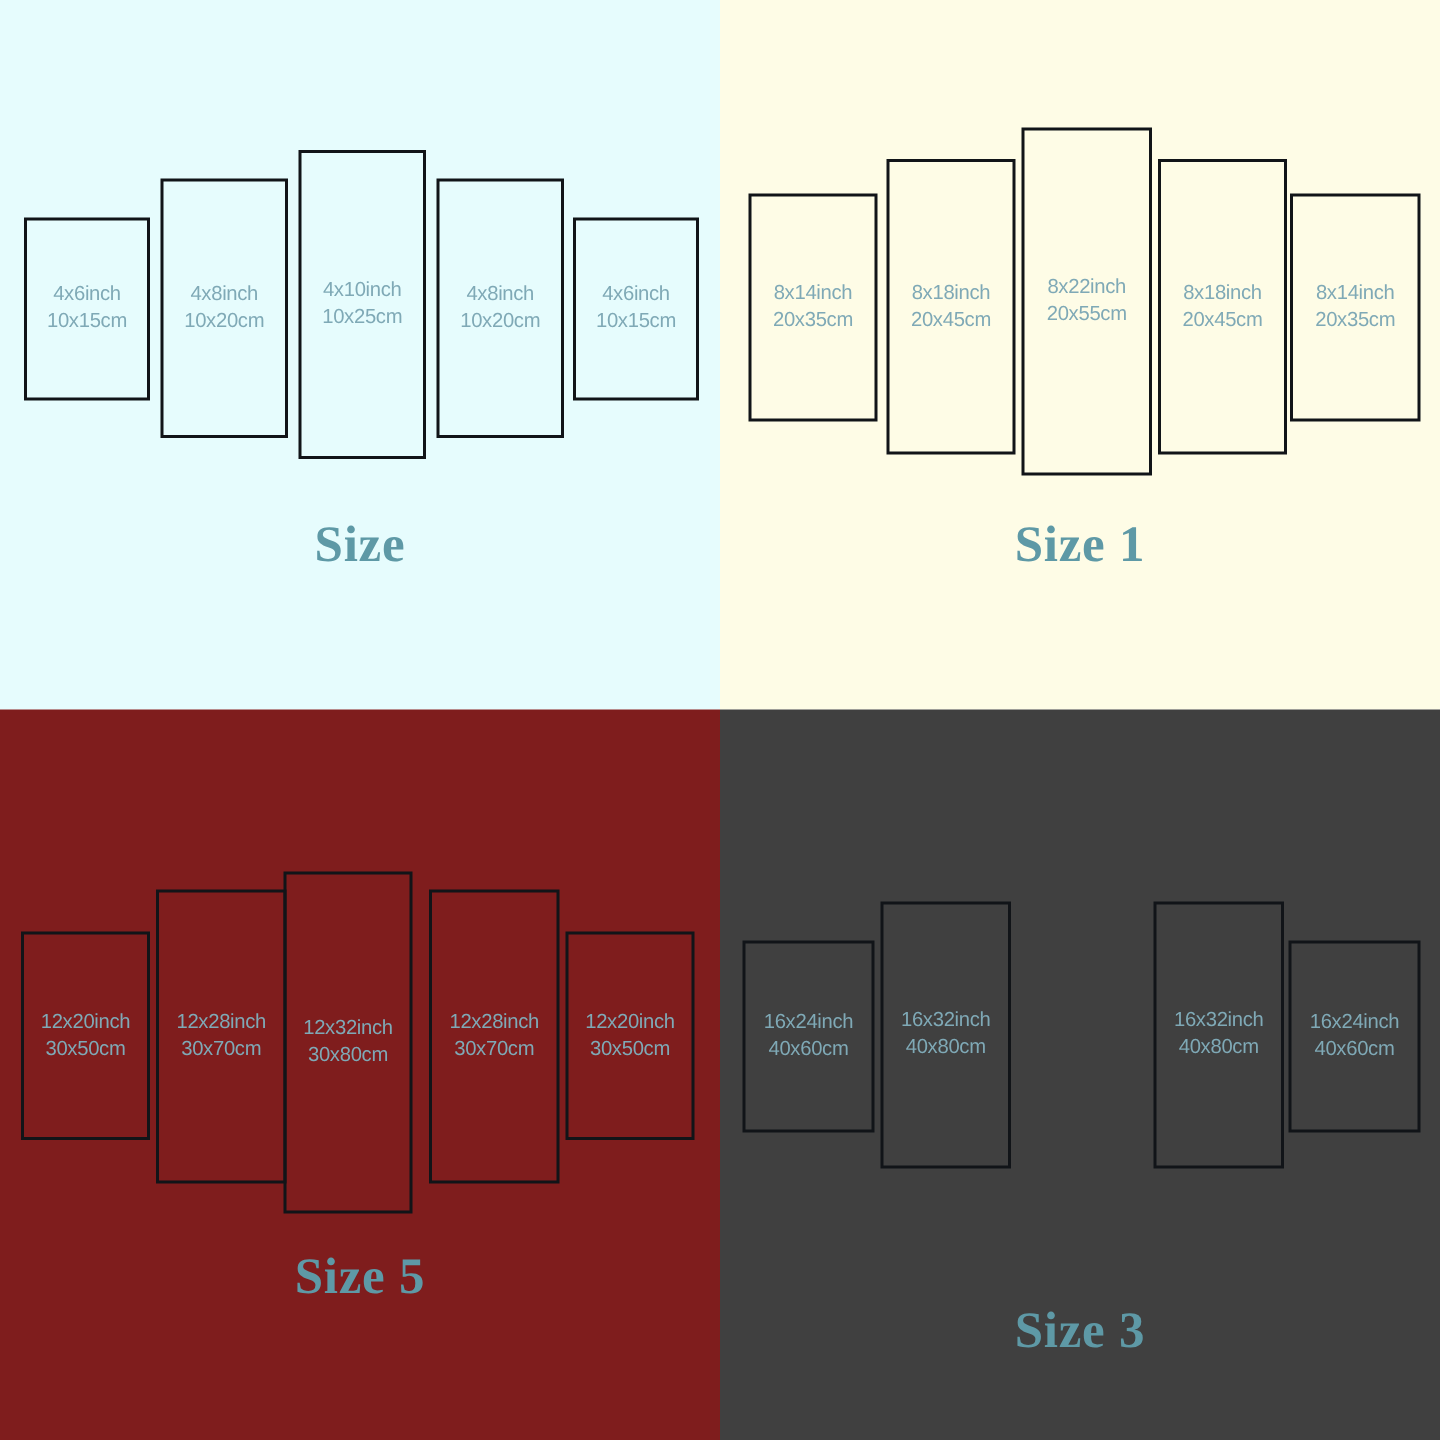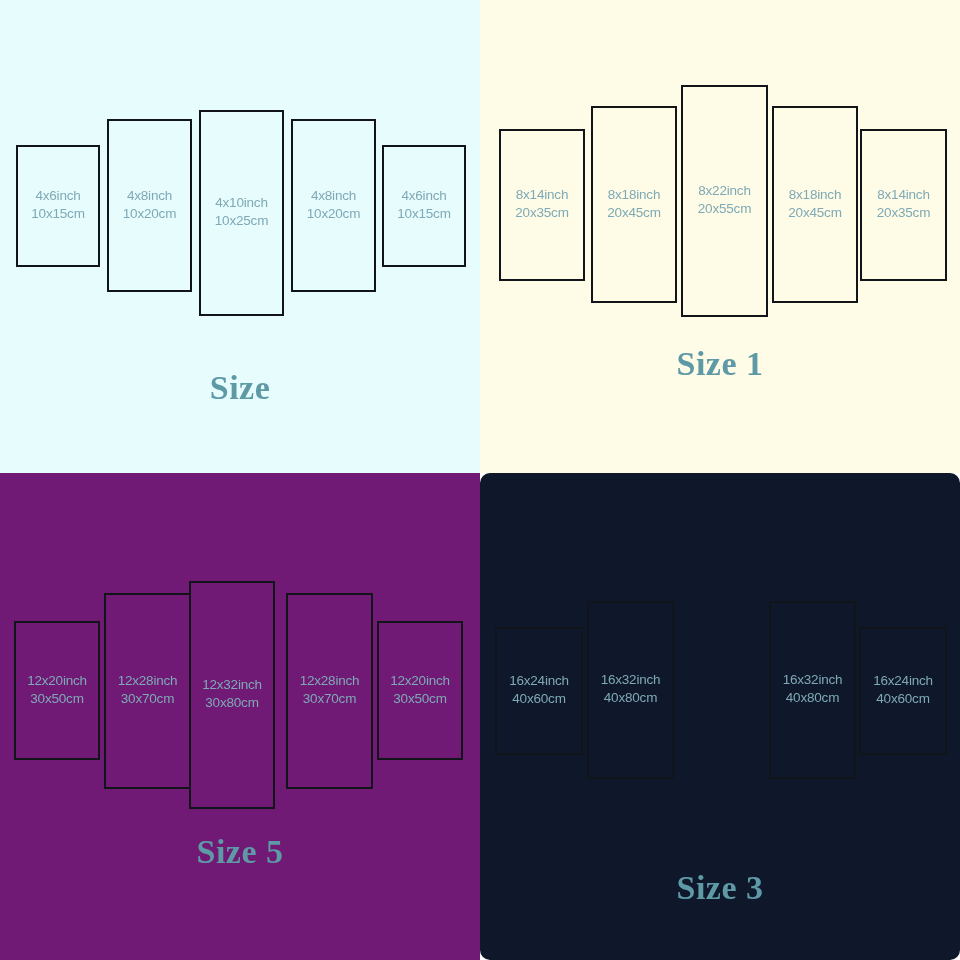--- a/index.html
+++ b/index.html
@@ -81,31 +81,31 @@
 
 <div id="chart-grid">
     <div class="quadrant q1" style="background: rgb(230, 252, 253);">
       <div class="panel-stage">
         <div class="panel" style="left: 16px; top: 145px; width: 84px; height: 122px; border-color: rgb(17, 20, 24);">
           <div class="panel-label" style="color: rgb(127, 169, 182);"><span>4x6inch</span><span class="cm-line">10x15cm</span></div>
         </div>
         <div class="panel" style="left: 107px; top: 119px; width: 85px; height: 173px; border-color: rgb(17, 20, 24);">
           <div class="panel-label" style="color: rgb(127, 169, 182);"><span>4x8inch</span><span class="cm-line">10x20cm</span></div>
         </div>
-        <div class="panel" style="left: 199px; top: 100px; width: 85px; height: 206px; border-color: rgb(17, 20, 24); margin-top: 10px;">
+        <div class="panel" style="left: 199px; top: 100px; width: 85px; height: 206px; border-color: rgb(17, 20, 24);">
           <div class="panel-label" style="color: rgb(127, 169, 182);"><span>4x10inch</span><span class="cm-line">10x25cm</span></div>
         </div>
         <div class="panel" style="left: 291px; top: 119px; width: 85px; height: 173px; border-color: rgb(17, 20, 24);">
           <div class="panel-label" style="color: rgb(127, 169, 182);"><span>4x8inch</span><span class="cm-line">10x20cm</span></div>
         </div>
         <div class="panel" style="left: 382px; top: 145px; width: 84px; height: 122px; border-color: rgb(17, 20, 24);">
           <div class="panel-label" style="color: rgb(127, 169, 182);"><span>4x6inch</span><span class="cm-line">10x15cm</span></div>
         </div>
       </div>
-      <div class="quad-title" style="color: rgb(94, 153, 166); margin-top: 24px;">Size</div>
+      <div class="quad-title" style="color: rgb(94, 153, 166);">Size</div>
     </div>
     <div class="quadrant q2" style="background: rgb(254, 252, 230);">
       <div class="panel-stage">
         <div class="panel" style="left: 19px; top: 129px; width: 86px; height: 152px; border-color: rgb(17, 20, 24);">
           <div class="panel-label" style="color: rgb(127, 169, 182);"><span>8x14inch</span><span class="cm-line">20x35cm</span></div>
         </div>
         <div class="panel" style="left: 111px; top: 106px; width: 86px; height: 197px; border-color: rgb(17, 20, 24);">
           <div class="panel-label" style="color: rgb(127, 169, 182);"><span>8x18inch</span><span class="cm-line">20x45cm</span></div>
         </div>
         <div class="panel" style="left: 201px; top: 85px; width: 87px; height: 232px; border-color: rgb(17, 20, 24);">
@@ -113,41 +113,41 @@
         </div>
         <div class="panel" style="left: 292px; top: 106px; width: 86px; height: 197px; border-color: rgb(17, 20, 24);">
           <div class="panel-label" style="color: rgb(127, 169, 182);"><span>8x18inch</span><span class="cm-line">20x45cm</span></div>
         </div>
         <div class="panel" style="left: 380px; top: 129px; width: 87px; height: 152px; border-color: rgb(17, 20, 24);">
           <div class="panel-label" style="color: rgb(127, 169, 182);"><span>8x14inch</span><span class="cm-line">20x35cm</span></div>
         </div>
       </div>
       <div class="quad-title" style="color: rgb(94, 153, 166);">Size 1</div>
     </div>
-    <div class="quadrant q3" style="background: #701a75;">
+    <div class="quadrant q3" style="background: #7f1d1d;">
       <div class="panel-stage">
         <div class="panel" style="left: 14px; top: 148px; width: 86px; height: 139px; border-color: rgb(17, 20, 24);">
           <div class="panel-label" style="color: rgb(127, 169, 182);"><span>12x20inch</span><span class="cm-line">30x50cm</span></div>
         </div>
         <div class="panel" style="left: 104px; top: 120px; width: 87px; height: 196px; border-color: rgb(17, 20, 24);">
           <div class="panel-label" style="color: rgb(127, 169, 182);"><span>12x28inch</span><span class="cm-line">30x70cm</span></div>
         </div>
         <div class="panel" style="left: 189px; top: 108px; width: 86px; height: 228px; border-color: rgb(17, 20, 24);">
           <div class="panel-label" style="color: rgb(127, 169, 182);"><span>12x32inch</span><span class="cm-line">30x80cm</span></div>
         </div>
         <div class="panel" style="left: 286px; top: 120px; width: 87px; height: 196px; border-color: rgb(17, 20, 24);">
           <div class="panel-label" style="color: rgb(127, 169, 182);"><span>12x28inch</span><span class="cm-line">30x70cm</span></div>
         </div>
         <div class="panel" style="left: 377px; top: 148px; width: 86px; height: 139px; border-color: rgb(17, 20, 24);">
           <div class="panel-label" style="color: rgb(127, 169, 182);"><span>12x20inch</span><span class="cm-line">30x50cm</span></div>
         </div>
       </div>
       <div class="quad-title" style="color: rgb(94, 153, 166);">Size 5</div>
     </div>
-    <div class="quadrant q4" style="background: #0f172a; border-radius: 10px;">
+    <div class="quadrant q4" style="background: #404040;">
       <div class="panel-stage">
         <div class="panel" style="left: 15px; top: 154px; width: 88px; height: 128px; border-color: rgb(17, 20, 24);">
           <div class="panel-label" style="color: rgb(127, 169, 182);"><span>16x24inch</span><span class="cm-line">40x60cm</span></div>
         </div>
         <div class="panel" style="left: 107px; top: 128px; width: 87px; height: 178px; border-color: rgb(17, 20, 24);">
           <div class="panel-label" style="color: rgb(127, 169, 182);"><span>16x32inch</span><span class="cm-line">40x80cm</span></div>
         </div>
         <div class="panel" style="left: 289px; top: 128px; width: 87px; height: 178px; border-color: rgb(17, 20, 24);">
           <div class="panel-label" style="color: rgb(127, 169, 182);"><span>16x32inch</span><span class="cm-line">40x80cm</span></div>
         </div>

